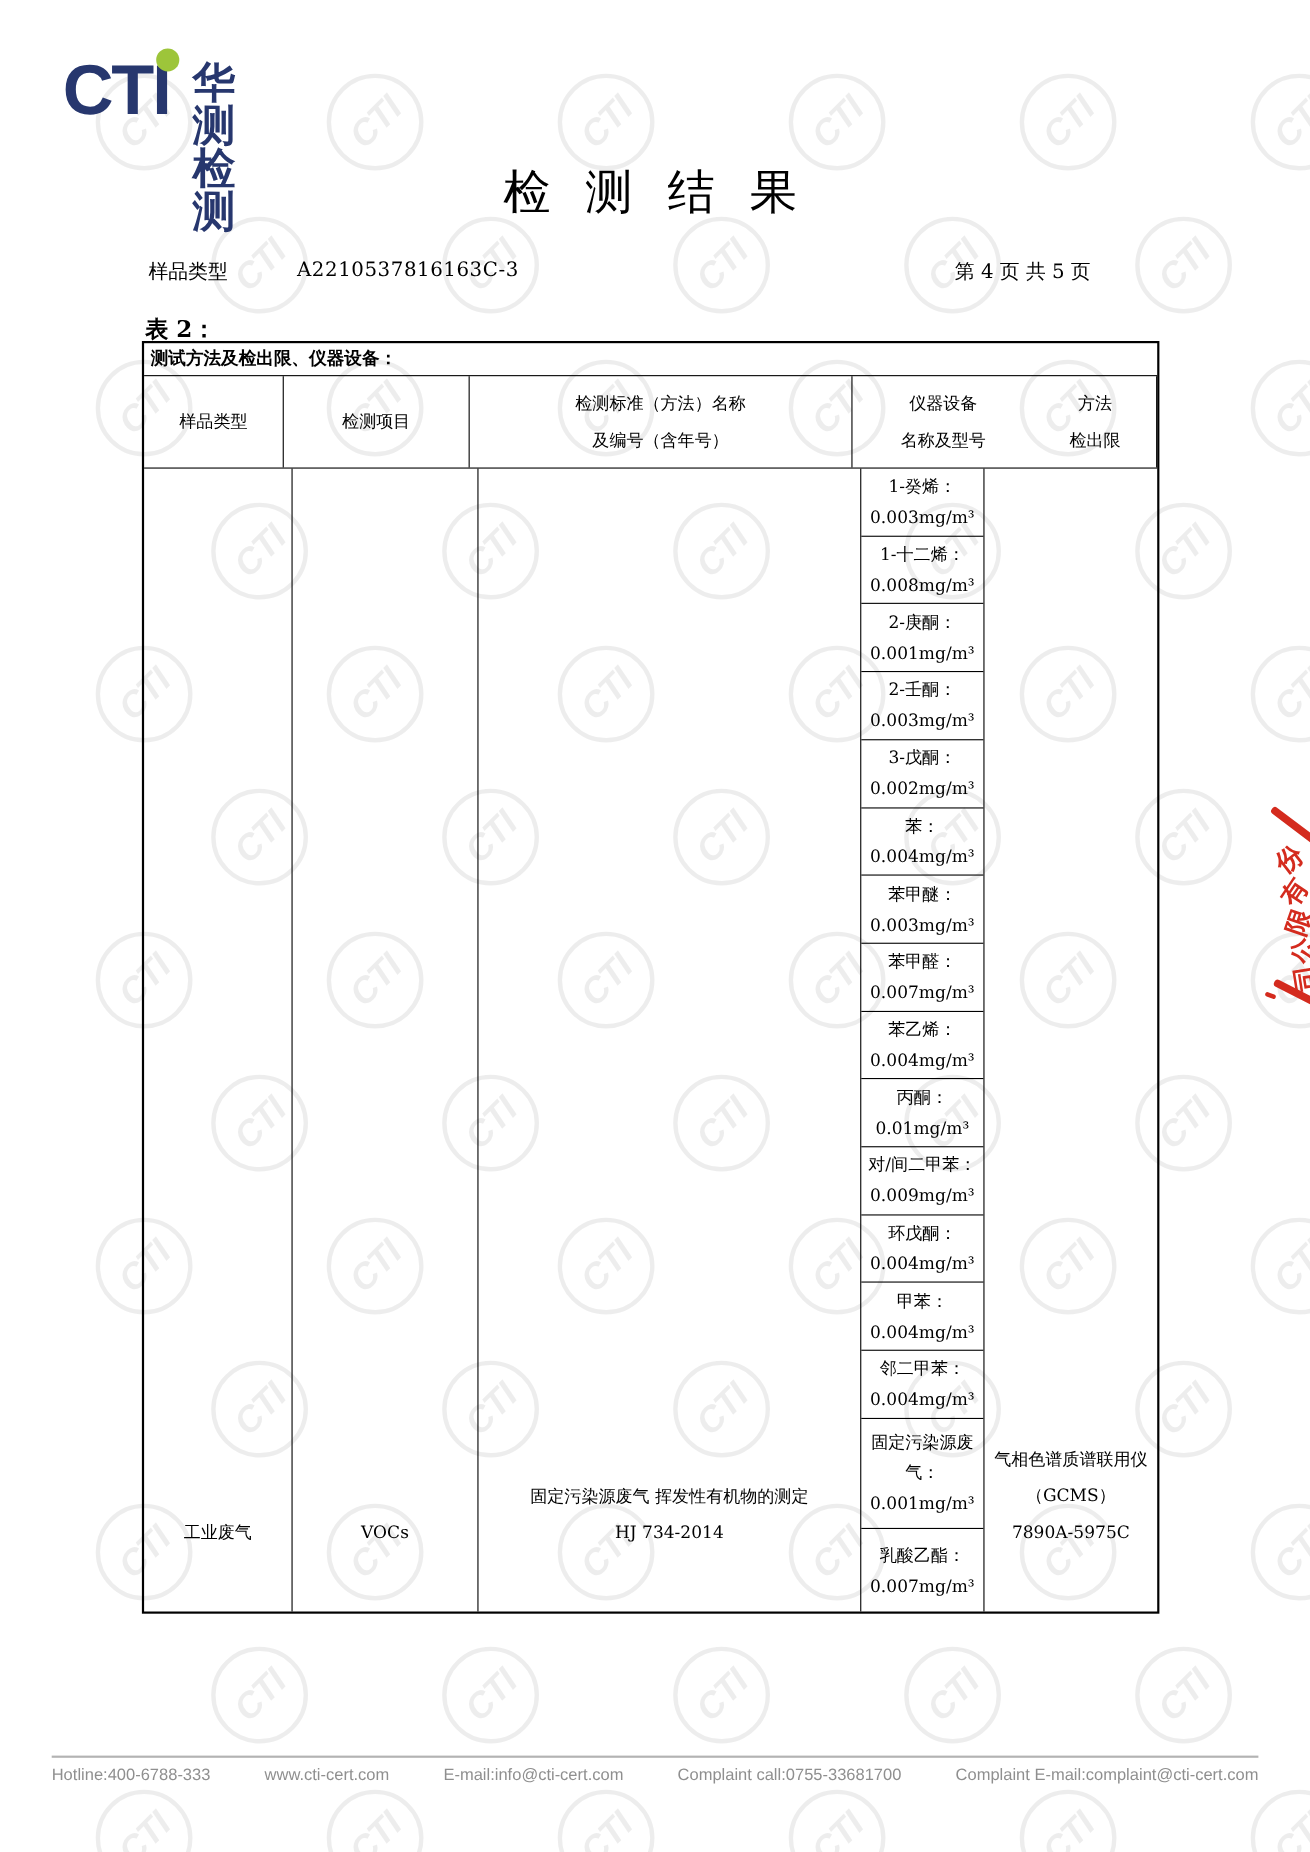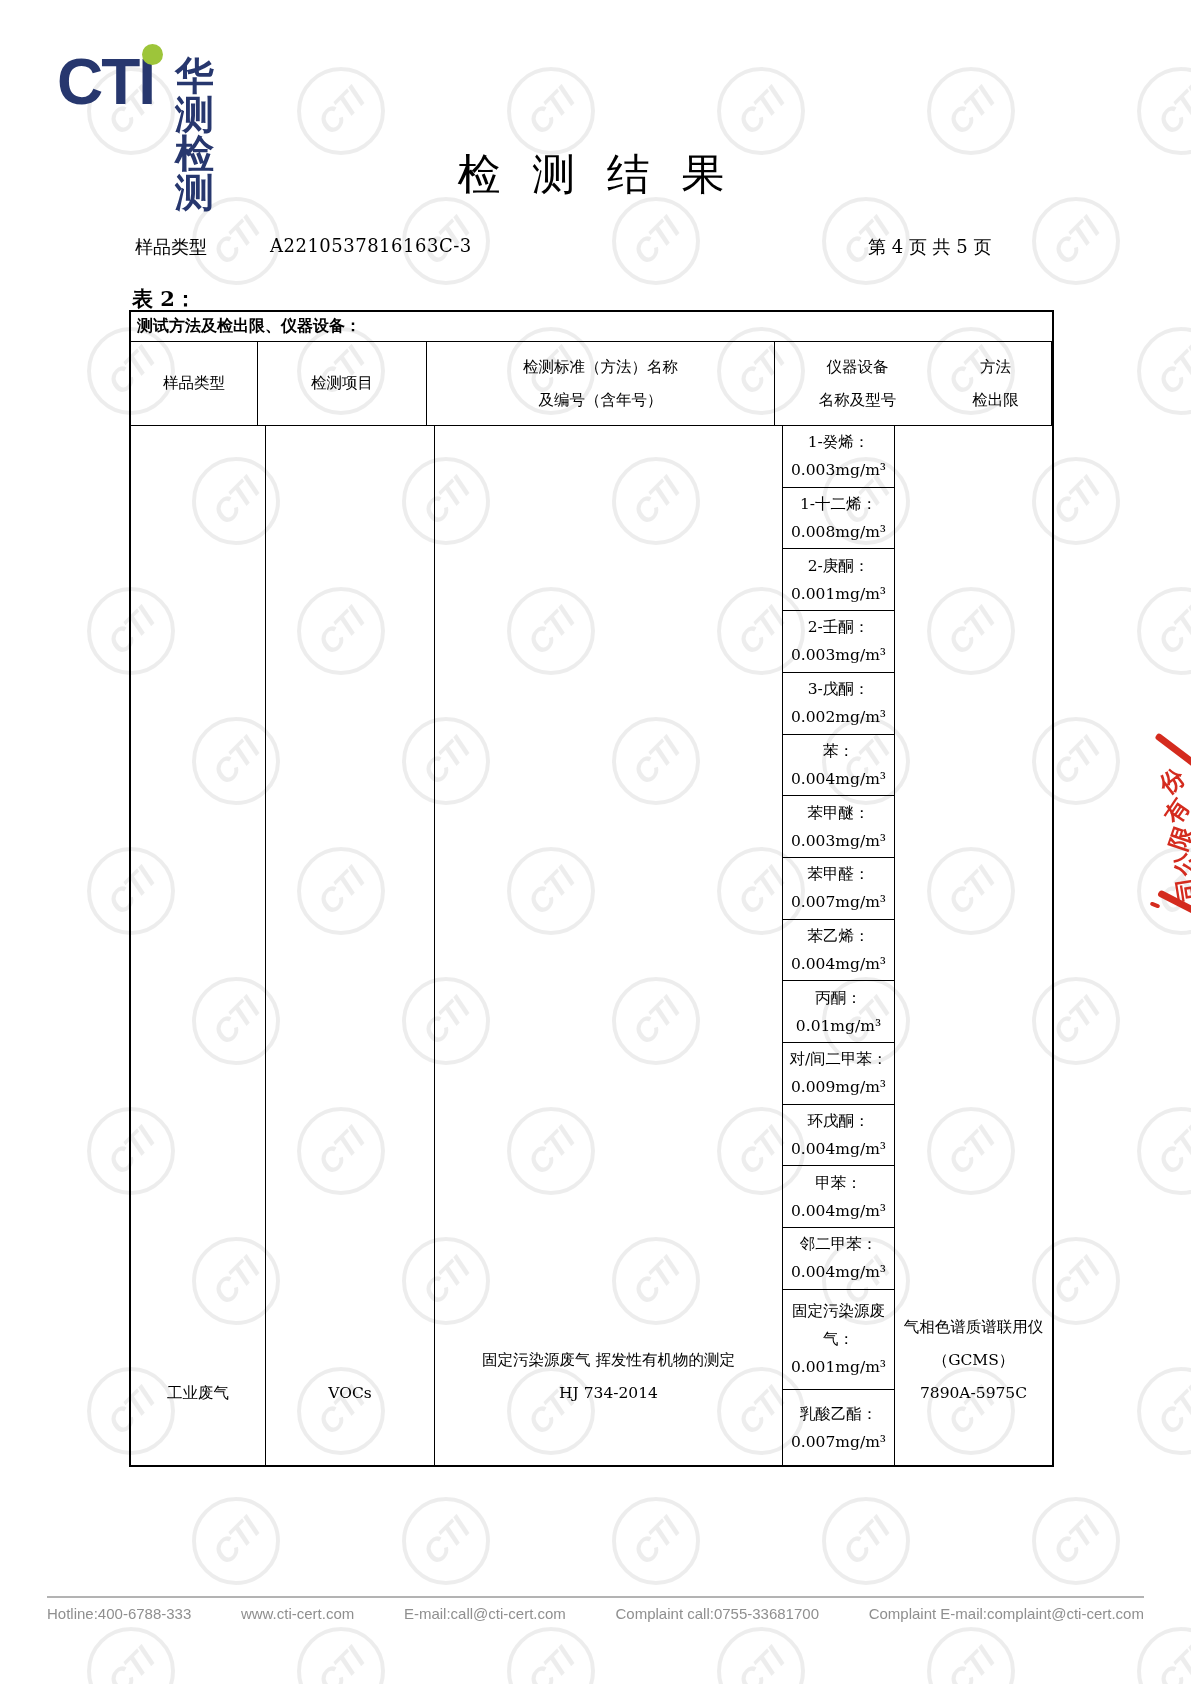--- a/index.html
+++ b/index.html
@@ -409,21 +409,21 @@
               <div>7890A-5975C</div>
             </div>
         </div>
       </div>
     </div>
 
     <div class="footer-line"></div>
     <div class="footer">
         <span>Hotline:400-6788-333</span>
         <span>www.cti-cert.com</span>
-        <span>E-mail:call@cti-cert.com</span>
+        <span>E-mail:info@cti-cert.com</span>
         <span>Complaint call:0755-33681700</span>
         <span>Complaint E-mail:complaint@cti-cert.com</span>
       </div>
   </div>
 
   <div class="stamp">
     <div class="s-stroke s1" style="background: rgb(212, 43, 30);"></div>
     <div class="s-chars">
         <span class="s-char" style="left: 1160px; top: 769px; transform: rotate(-38deg); color: rgb(212, 43, 30);">份</span>
         <span class="s-char" style="left: 1165px; top: 799px; transform: rotate(-56deg); color: rgb(212, 43, 30);">有</span>

